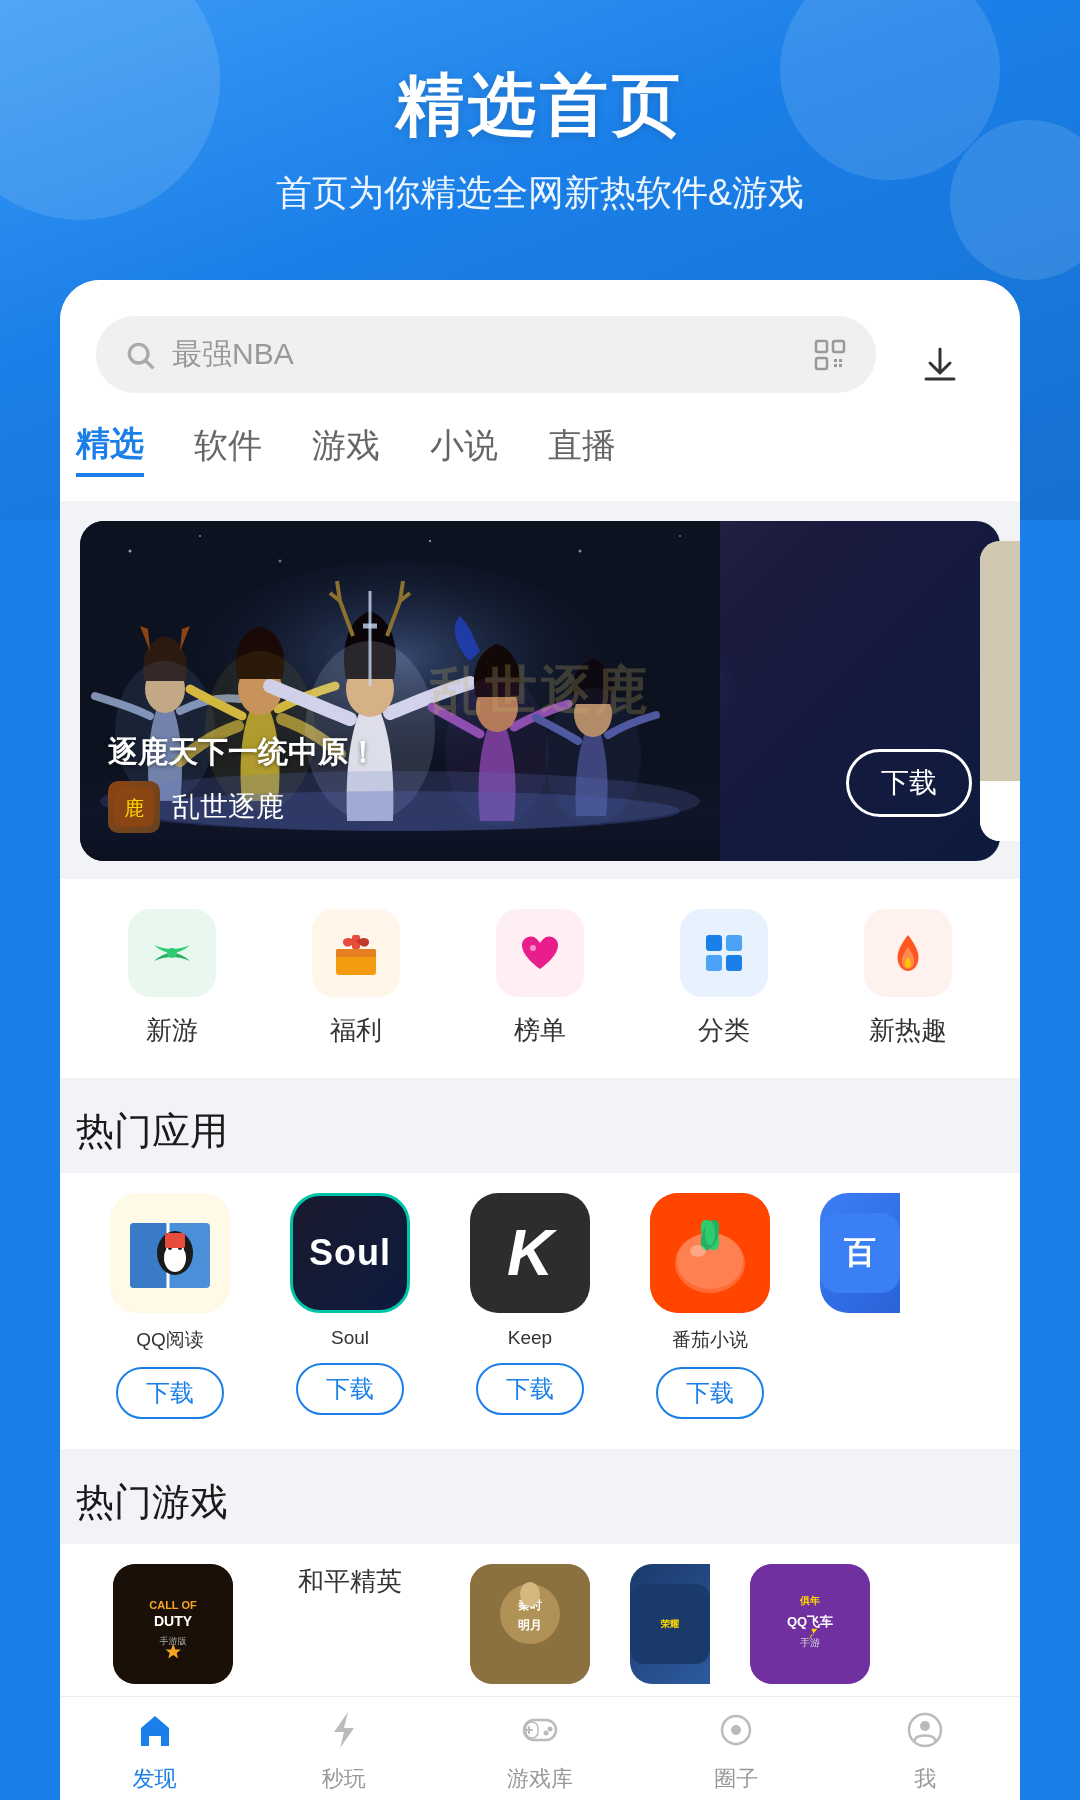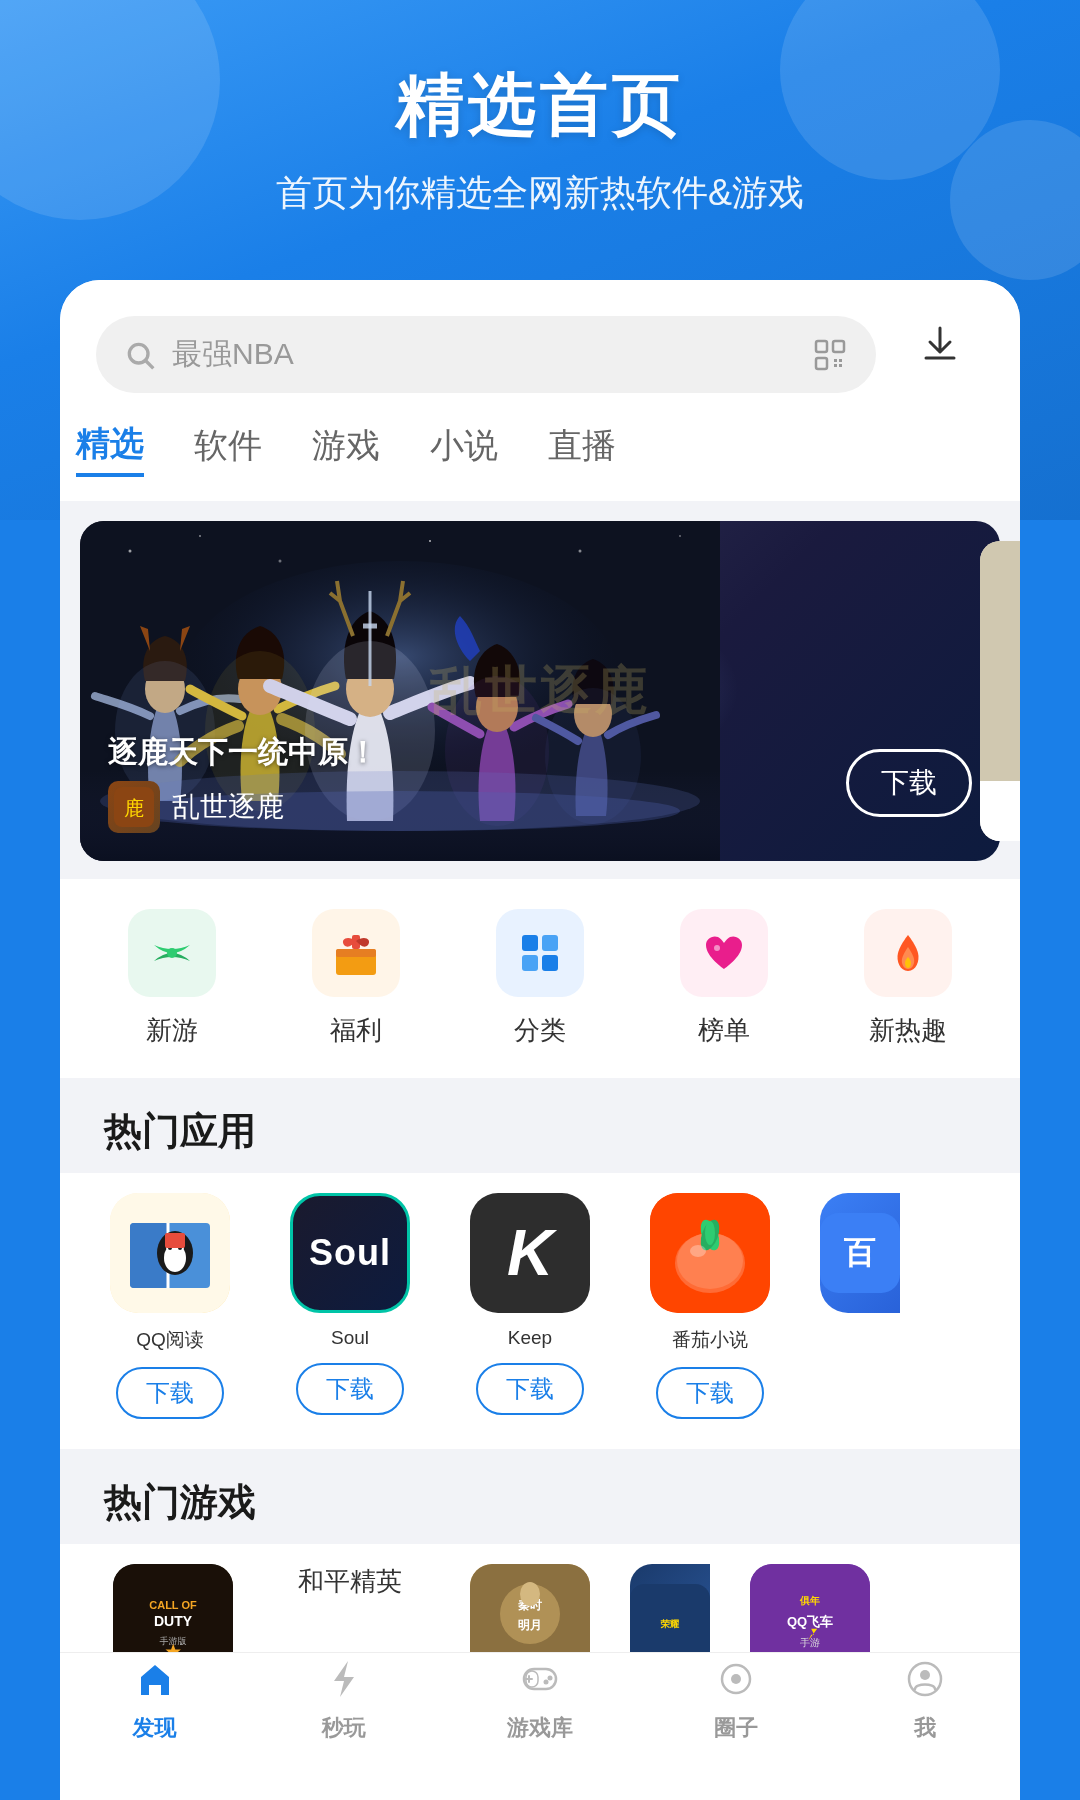--- a/index.html
+++ b/index.html
@@ -63,21 +63,21 @@
       bottom: 0;
       background: #f2f3f7;
       border-radius: 40px 40px 0 0;
       z-index: 3;
       overflow: hidden;
     }
 
     
     .search-bar-row {
       display: flex;
-      align-items: flex-start;
+      align-items: flex-end;
       padding: 36px 52px 20px 36px;
       gap: 36px;
       background: #fff;
     }
     .search-box {
       flex: 1;
       display: flex;
       align-items: center;
       background: #f0f0f0;
       border-radius: 40px;
@@ -220,23 +220,23 @@
     .cat-icon-fenlei { background: #e8f2ff; }
     .cat-icon-xinqingqu { background: #fff2ee; }
     .cat-label {
       font-size: 26px;
       color: #333;
     }
 
     
     .section-title {
       font-size: 38px;
-      font-weight: 700;
+      font-weight: 400;
       color: #1a1a1a;
-      padding: 28px 28px 16px 44px;
+      padding: 28px 28px 16px 16px;
       background: #f2f3f7;
     }
 
     
     .hot-apps-section {
       background: #fff;
       padding: 0 20px 20px 20px;
       display: flex;
       gap: 0;
       overflow: hidden;
@@ -310,28 +310,27 @@
       width: 120px; height: 120px;
       border-radius: 22px;
       overflow: hidden;
       position: relative;
     }
 
     
     .bottom-nav {
       position: absolute;
       bottom: 0; left: 0; right: 0;
-      height: 148px;
+      height: 104px;
       background: #fff;
       display: flex;
-      align-items: flex-start;
+      align-items: center;
       justify-content: space-around;
       border-top: 1px solid #eee;
       z-index: 10;
-      font-weight: bold;
     }
     .nav-item {
       display: flex;
       flex-direction: column;
       align-items: center;
       gap: 8px;
       cursor: pointer;
     }
     .nav-icon {
       width: 52px; height: 52px;
@@ -591,41 +590,41 @@
             <rect x="6" y="22" width="40" height="8" rx="2" fill="#e67e22"></rect>
             <rect x="22" y="8" width="8" height="14" rx="2" fill="#e74c3c"></rect>
 
             <path d="M26 14 C18 8 10 12 14 18 C18 22 22 18 26 14Z" fill="#e74c3c"></path>
             <path d="M26 14 C34 8 42 12 38 18 C34 22 30 18 26 14Z" fill="#c0392b"></path>
           </svg>
         </div>
         <span class="cat-label">福利</span>
       </div>
       <div class="cat-item">
+        <div class="cat-icon cat-icon-bangdan">
+          <svg width="52" height="52" viewBox="0 0 52 52">
+
+            <path d="M26 42 C26 42 8 30 8 18 C8 12 14 8 20 10 C22 11 24 13 26 16 C28 13 30 11 32 10 C38 8 44 12 44 18 C44 30 26 42 26 42Z" fill="#e91e8c"></path>
+
+            <circle cx="19" cy="21" r="3" fill="rgba(255,255,255,0.5)"></circle>
+          </svg>
+        </div>
+        <span class="cat-label">榜单</span>
+      </div>
+      <div class="cat-item">
         <div class="cat-icon cat-icon-fenlei">
           <svg width="52" height="52" viewBox="0 0 52 52">
 
             <rect x="8" y="8" width="16" height="16" rx="3" fill="#1a7fe8"></rect>
             <rect x="28" y="8" width="16" height="16" rx="3" fill="#4aa3f5"></rect>
             <rect x="8" y="28" width="16" height="16" rx="3" fill="#4aa3f5"></rect>
             <rect x="28" y="28" width="16" height="16" rx="3" fill="#1a7fe8"></rect>
           </svg>
         </div>
         <span class="cat-label">分类</span>
-      </div>
-      <div class="cat-item">
-        <div class="cat-icon cat-icon-bangdan">
-          <svg width="52" height="52" viewBox="0 0 52 52">
-
-            <path d="M26 42 C26 42 8 30 8 18 C8 12 14 8 20 10 C22 11 24 13 26 16 C28 13 30 11 32 10 C38 8 44 12 44 18 C44 30 26 42 26 42Z" fill="#e91e8c"></path>
-
-            <circle cx="19" cy="21" r="3" fill="rgba(255,255,255,0.5)"></circle>
-          </svg>
-        </div>
-        <span class="cat-label">榜单</span>
       </div>
       <div class="cat-item">
         <div class="cat-icon cat-icon-xinqingqu">
           <svg width="52" height="52" viewBox="0 0 52 52">
 
             <path d="M26 8 C26 8 18 18 16 26 C14 34 18 44 26 44 C34 44 38 34 36 26 C34 18 26 8 26 8Z" fill="#ff5722"></path>
             <path d="M26 20 C26 20 21 27 20 32 C19 37 22 42 26 42 C30 42 33 37 32 32 C31 27 26 20 26 20Z" fill="#ff8a50"></path>
             <path d="M26 30 C26 30 23 33 23 36 C23 39 24.5 41 26 41 C27.5 41 29 39 29 36 C29 33 26 30 26 30Z" fill="#ffc107"></path>
           </svg>
         </div>

